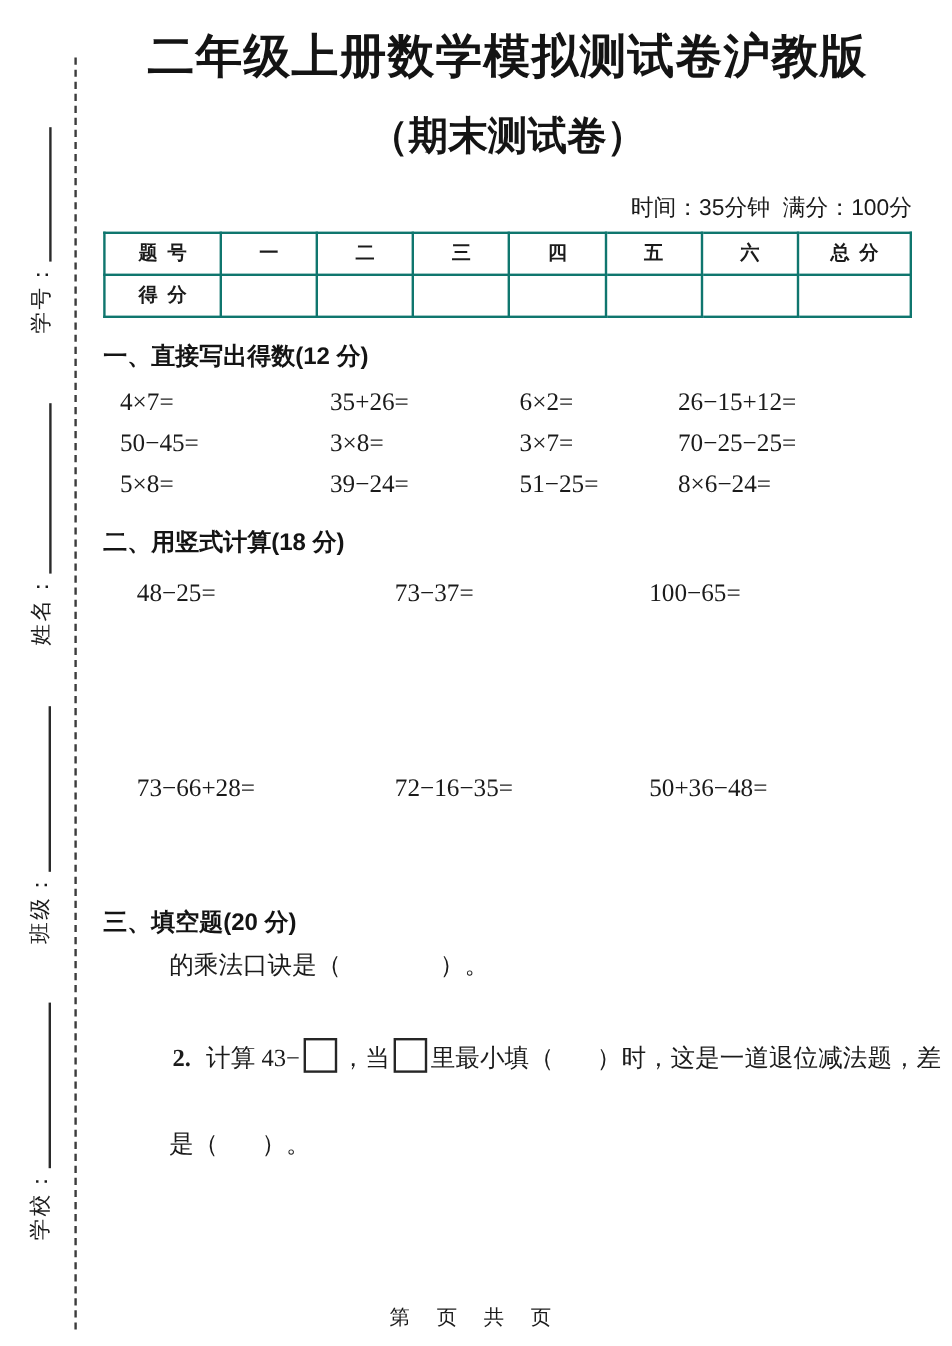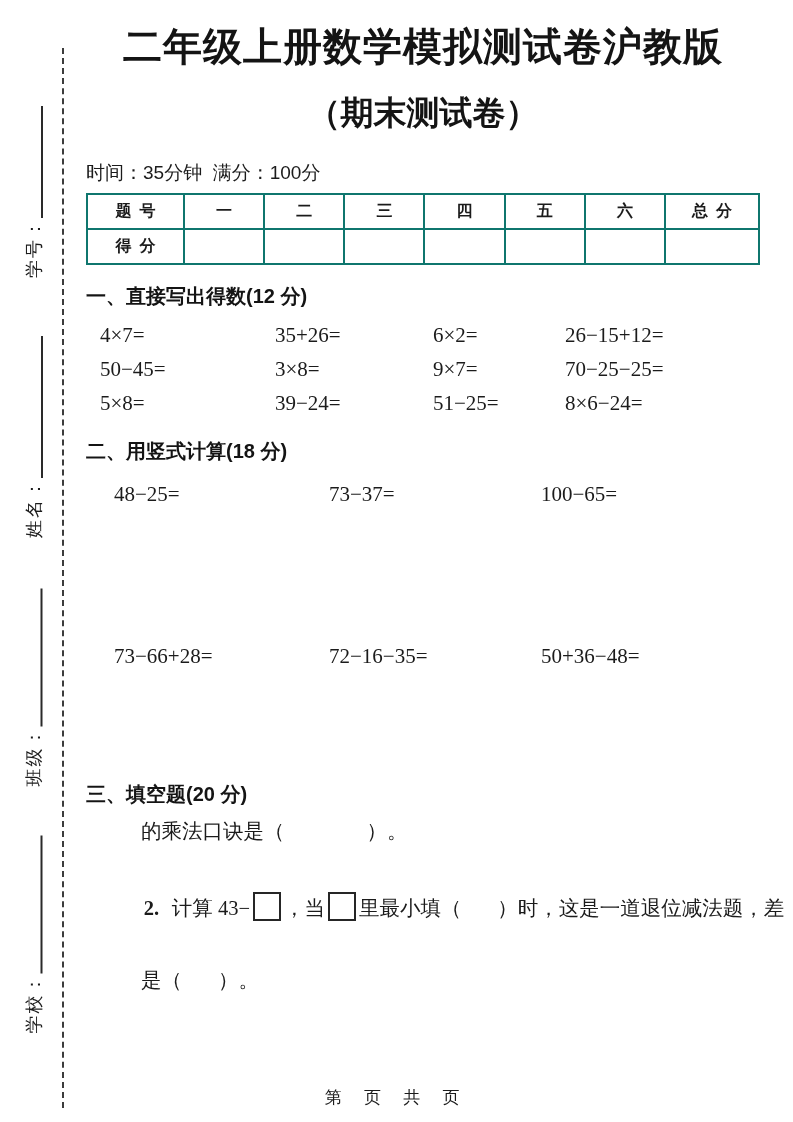--- a/index.html
+++ b/index.html
@@ -20,34 +20,34 @@
   .ml-2{width:225px;left:-79px;top:661px;}  .ml-2 .ul{width:138px;}
   .ml-3{width:225px;left:-79px;top:908px;}  .ml-3 .ul{width:138px;}
   
   .content{position:absolute;left:86px;top:20px;width:674px;}
   .title{font-family:"Liberation Sans","DejaVu Sans",sans-serif;
     font-weight:bold;font-size:39px;text-align:center;letter-spacing:1px;
     white-space:nowrap;color:#141414;}
   .subtitle{font-family:"Liberation Sans","DejaVu Sans",sans-serif;
     font-weight:bold;font-size:33px;text-align:center;margin-top:17px;color:#141414;}
   .meta{font-family:"Liberation Sans","DejaVu Sans",sans-serif;
-    font-size:19px;text-align:left;margin-top:24px;white-space:pre;}
+    font-size:19px;text-align:right;margin-top:24px;white-space:pre;}
   table.score{width:100%;border-collapse:collapse;margin-top:7px;table-layout:fixed;}
   table.score td{border:2px solid #0f766e;height:33px;text-align:center;
     font-size:16px;font-weight:bold;white-space:pre;padding:0;}
   table.score td.corner{width:95px;}
   table.score td.total{width:92px;}
   .sec-heading{font-family:"Liberation Sans","DejaVu Sans",sans-serif;
     font-weight:bold;font-size:20px;margin-top:18px;white-space:pre;color:#141414;}
   .eq-grid{display:grid;font-size:21px;line-height:34px;white-space:pre;font-family:Liberation Serif, serif;}
   .eq4{grid-template-columns:175px 158px 132px auto;padding-left:14px;margin-top:8px;}
   .eq3{grid-template-columns:215px 212px auto;padding-left:28px;}
   .eq3.r1{margin-top:12px;}
   .eq3.r2{margin-top:128px;}
-  .sec3{margin-top:108px;}
+  .sec3{margin-top:82px;}
   .fill-item{margin-top:5px;}
   .fill-line{font-size:20.5px;line-height:36px;padding-left:27px;white-space:pre;}
   .fill-line .ft{white-space:pre;}
   .fill-cont{padding-left:55px;}
   .item-num{display:inline-block;width:28px;font-weight:bold;}
   .box{display:inline-block;width:24px;height:25px;border:2px solid #262626;
     vertical-align:-6px;margin:0 3px;background:#fff;}
   .footer{position:absolute;left:0;bottom:13px;width:100%;text-align:center;
     font-size:17px;letter-spacing:9px;white-space:pre;}
 </style>
@@ -105,21 +105,21 @@
   </table>
 
   <div class="sec-heading">一、直接写出得数(12 分)</div>
   <div class="eq-grid eq4">
     <span>4×7=</span>
     <span>35+26=</span>
     <span>6×2=</span>
     <span>26−15+12=</span>
     <span>50−45=</span>
     <span>3×8=</span>
-    <span>9×7=</span>
+    <span>3×7=</span>
     <span>70−25−25=</span>
     <span>5×8=</span>
     <span>39−24=</span>
     <span>51−25=</span>
     <span>8×6−24=</span>
   </div>
 
   <div class="sec-heading">二、用竖式计算(18 分)</div>
   <div class="eq-grid eq3 r1">
     <span>48−25=</span>

